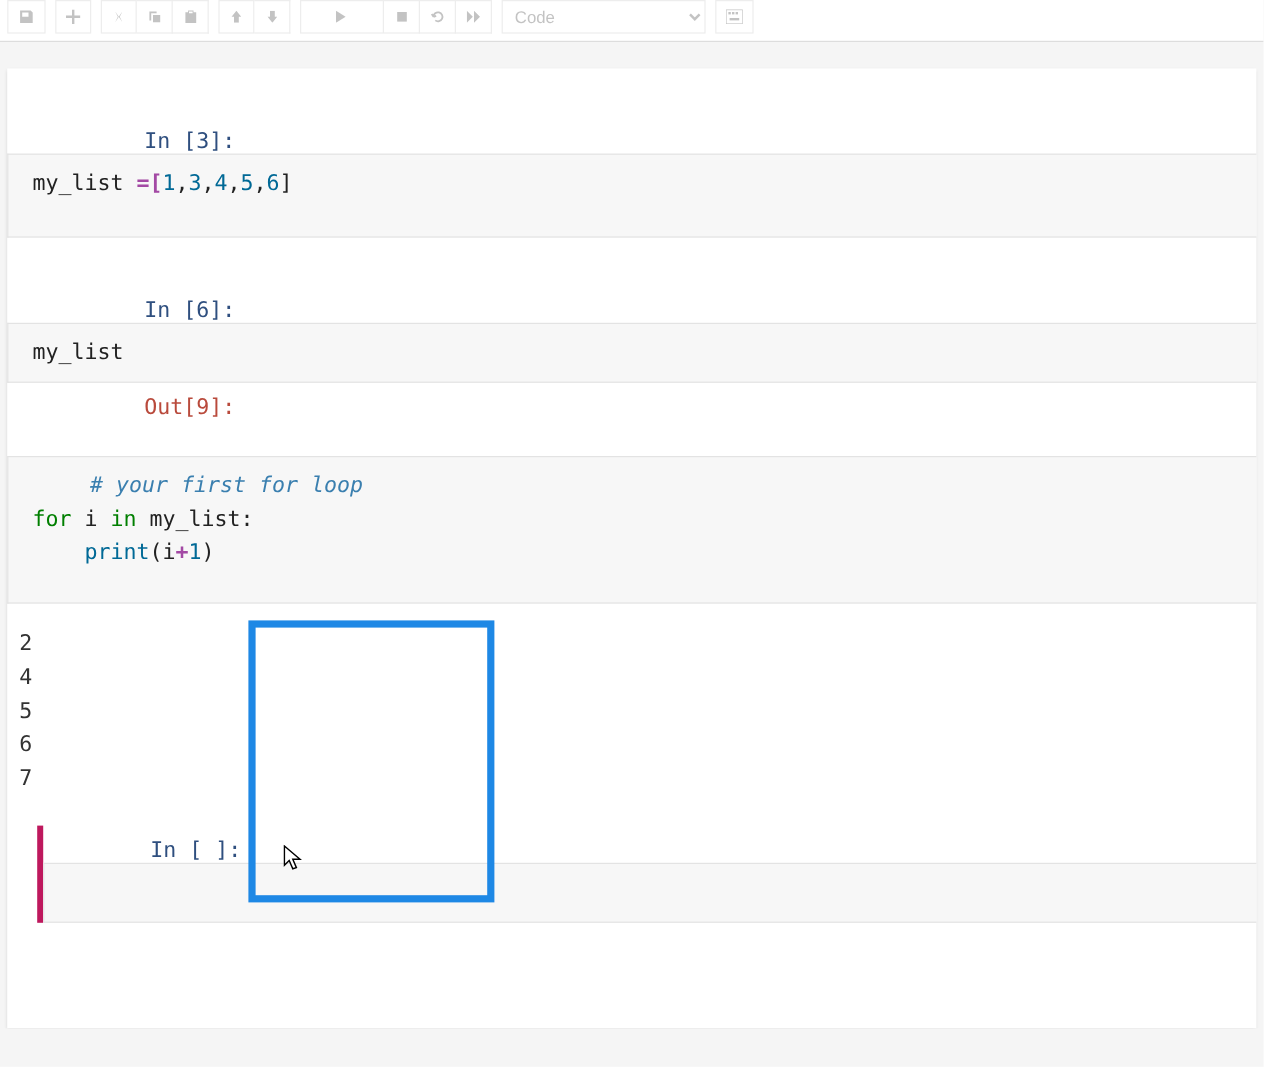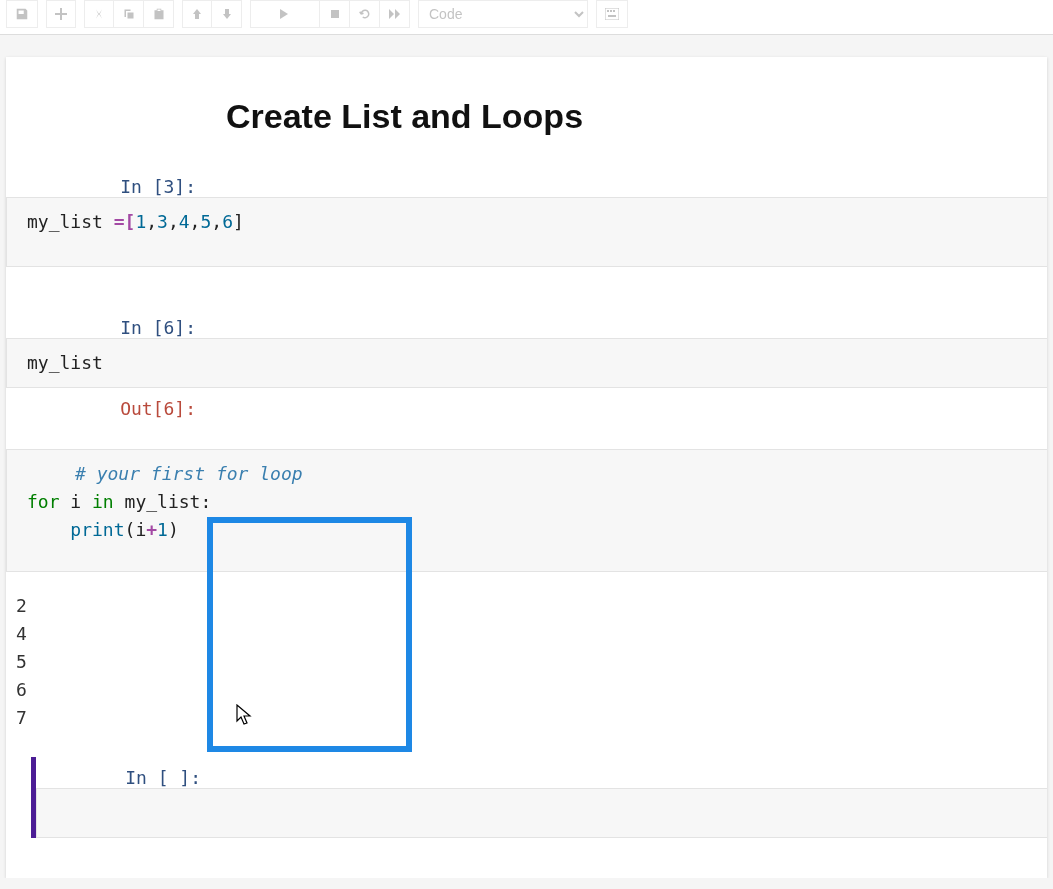--- a/index.html
+++ b/index.html
@@ -62,21 +62,21 @@
     margin: 0;
     color: #111;
   }
   .cell {
     display: flex;
     padding: 0;
     margin-bottom: 10px;
     flex-direction: column;
   }
   .cell.active {
-    border-left: 5px solid #4c1d95;
+    border-left: 5px solid #be185d;
     margin-left: 25px;
   }
   .prompt {
     width: 200px;
     min-width: 200px;
     text-align: right;
     padding: 10px 10px 0 0;
     font-family: monospace;
     font-size: 18px;
   }
@@ -205,35 +205,32 @@
           <rect x="8" y="2" width="2" height="2"></rect>
           <rect x="3" y="7" width="8" height="2"></rect>
         </svg>
     </div>
   </div>
 </div>
 
 <div class="notebook-wrap">
 <div class="nb-container">
 
-  <div class="md-cell">
-    <h1>Create List and Loops</h1>
-  </div>
 
   <div class="cell" style="margin-bottom:35px;">
     <div class="prompt in">In [3]:</div>
     <div class="input-area" style="padding-bottom:30px;"><span class="n">my_list</span><span class="o"> =[</span><span class="mi">1</span><span class="p">,</span><span class="mi">3</span><span class="p">,</span><span class="mi">4</span><span class="p">,</span><span class="mi">5</span><span class="p">,</span><span class="mi">6</span><span class="p">]</span></div>
   </div>
 
   <div class="cell" style="margin-bottom:0;margin-top:40px;">
     <div class="prompt in">In [6]:</div>
     <div class="input-area"><span class="n">my_list</span></div>
   </div>
   <div class="cell" style="margin-bottom:30px;">
-    <div class="prompt out">Out[6]:</div>
+    <div class="prompt out">Out[9]:</div>
   </div>
 
   <div class="cell" style="margin-bottom:0;">
     <div class="input-area" style="padding-bottom:28px;"><span class="c1"># your first for loop</span>
 <span class="k">for</span><span class="n"> i </span><span class="k">in</span><span class="n"> my_list:</span>
 <span>    </span><span class="nb">print</span><span class="p">(</span><span class="n">i</span><span class="o">+</span><span class="mi">1</span><span class="p">)</span></div>
   </div>
   <div class="cell" style="margin-bottom:15px;">
     <div class="prompt"></div>
     <div class="output-area">2

